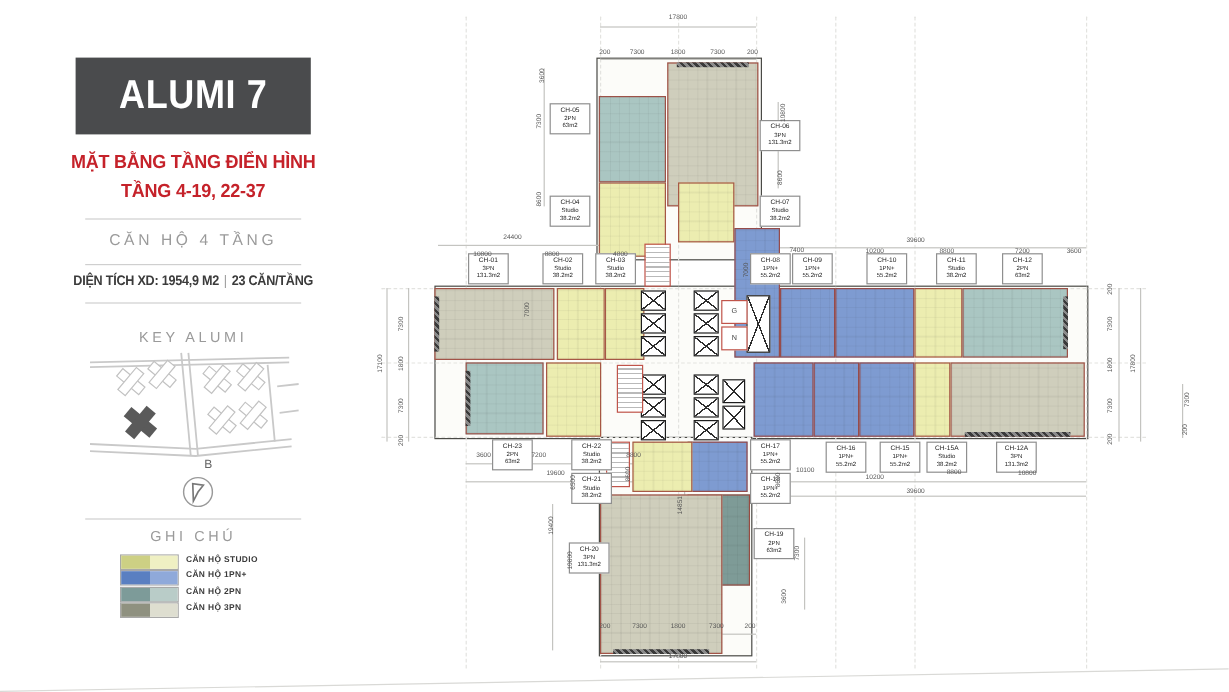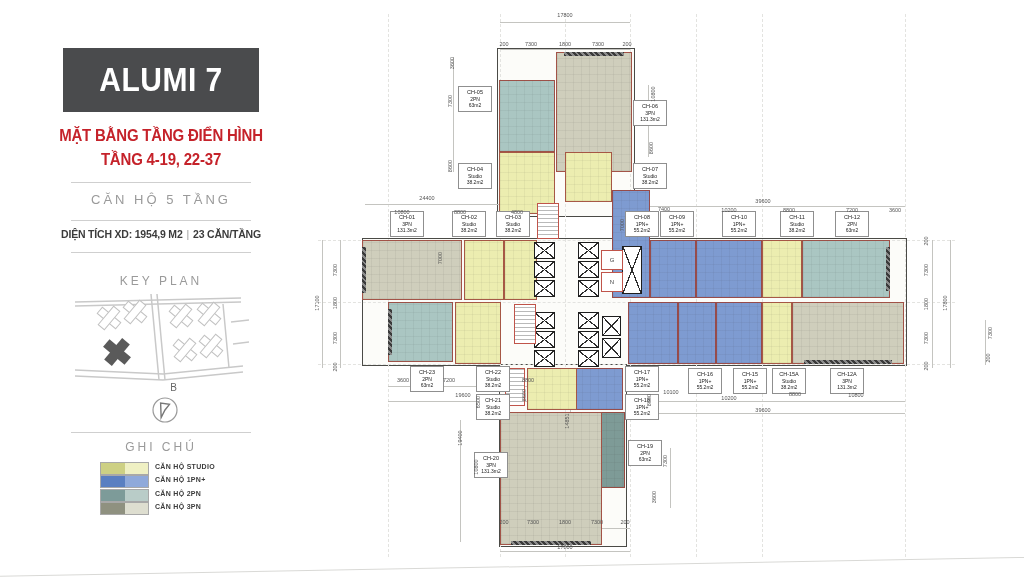--- a/index.html
+++ b/index.html
@@ -63,27 +63,27 @@
 
   <div id="sidebar">
     <div class="titlebox">
       <span>ALUMI 7</span>
     </div>
     <div class="redsub">
       <div>MẶT BẰNG TẦNG ĐIỂN HÌNH</div>
       <div>TẦNG 4-19, 22-37</div>
     </div>
     <div class="sep" style="top:142px"></div>
-    <div class="graycap" style="top:152px">CĂN HỘ 5 TẦNG</div>
+    <div class="graycap" style="top:152px">CĂN HỘ 4 TẦNG</div>
     <div class="sep" style="top:180px"></div>
     <div class="dientich">
       <span>DIỆN TÍCH XD: 1954,9 M2</span><span class="bar">|</span><span>23 CĂN/TẦNG</span>
     </div>
     <div class="sep" style="top:212px"></div>
-    <div class="graycap" style="top:234px;font-size:12px">KEY PLAN</div>
+    <div class="graycap" style="top:234px;font-size:12px">KEY ALUMI</div>
     <svg id="keyplan-svg" width="176" height="92" viewBox="0 0 176 92">
       <g stroke="#c9c9c9" stroke-width="1.5" fill="none">
         <path d="M2,10 L168,6"></path>
           <path d="M2,14 L168,10"></path>
         <path d="M78,2 L86,88"></path>
           <path d="M84,2 L92,88"></path>
         <path d="M2,78 L90,82 L170,74"></path>
           <path d="M2,84 L90,88 L170,80"></path>
         <path d="M150,12 L156,76"></path>
           <path d="M158,30 L176,28"></path>

